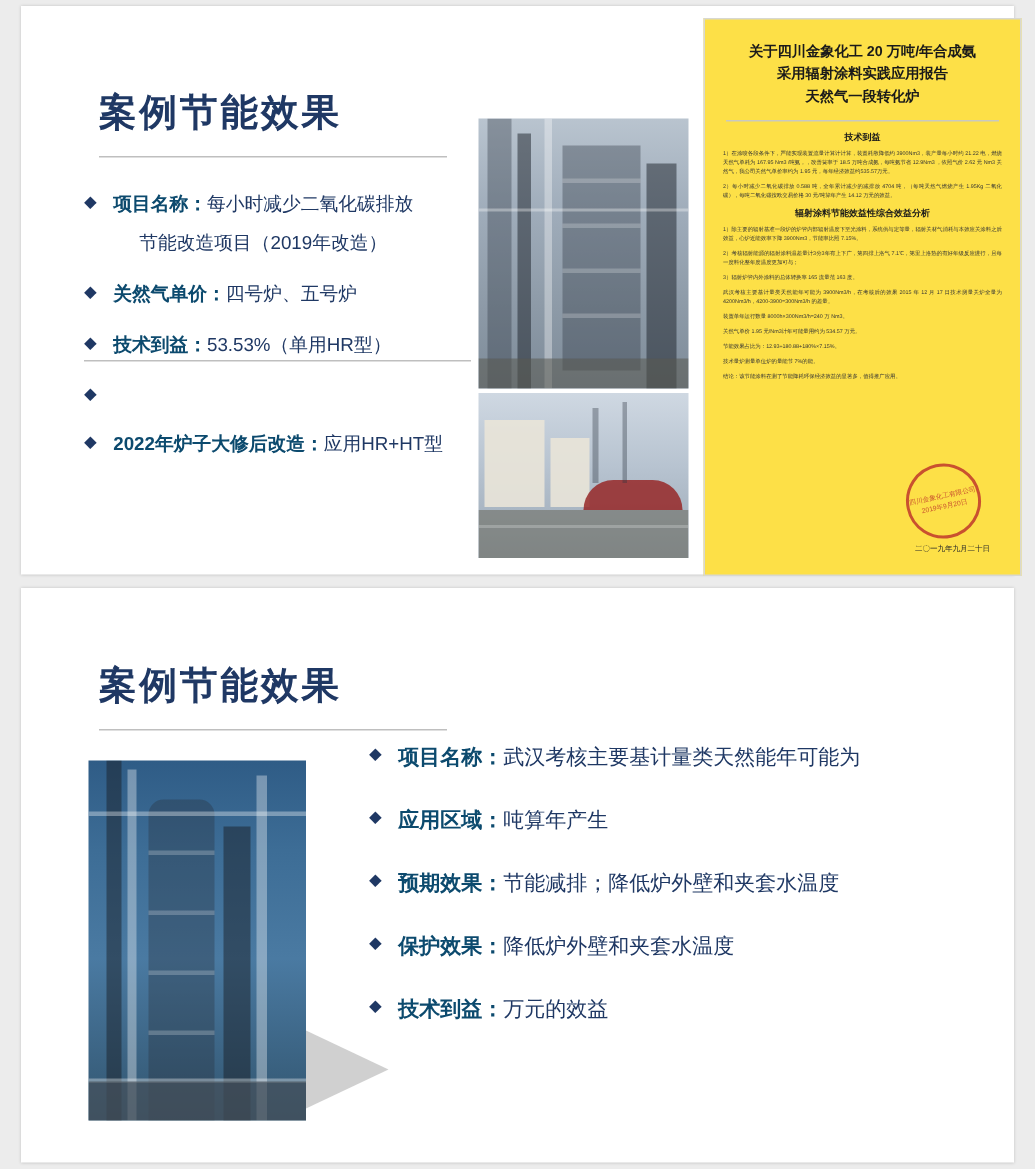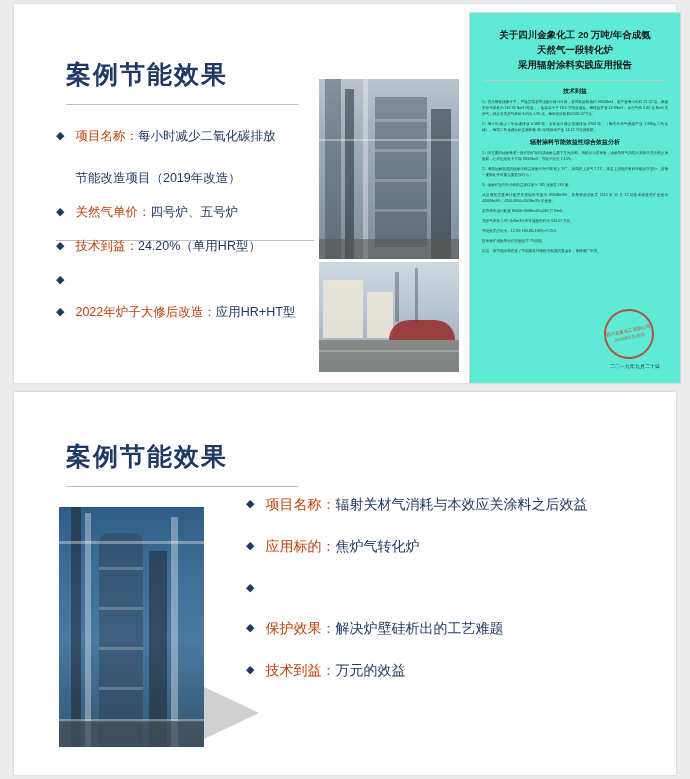--- a/index.html
+++ b/index.html
@@ -55,30 +55,31 @@
     line-height: 18px;
     margin-right: 11px;
     flex: 0 0 auto;
   }
   .bullet-text {
     font-size: 12.5px;
     line-height: 20px;
     color: #1f3864;
   }
   .lead {
-    font-weight: normal;
-    color: #c2410c;
+    font-weight: bold;
+    color: #0c4a6e;
   }
   .body-txt {
     font-weight: normal;
     color: #1f3864;
   }
   .line2 {
     display: block;
-    margin-top: 22px;
+    margin-top: 6px;
+    text-align: center;
   }
 
   
   .photo {
     position: absolute;
     overflow: hidden;
   }
 
   
   #photo-tower1 {
@@ -86,21 +87,21 @@
     background: linear-gradient(180deg,#b9c4cf 0%, #9facba 35%, #8d9aa7 70%, #7d8b99 100%);
   }
   
   #photo-factory {
     left: 305px; top: 258px; width: 140px; height: 110px;
     background: linear-gradient(180deg,#cfd8e2 0%,#b7c3d0 45%,#9aa7b4 100%);
   }
   
   #photo-report {
     left: 455px; top: 8px; width: 210px; height: 370px;
-    background: #5eead4;
+    background: #fde047;
     border: 1px solid #d8d8d0;
   }
   
   #photo-tower2 {
     left: 45px; top: 115px; width: 145px; height: 240px;
     background: linear-gradient(180deg,#2f5c86 0%, #3d6d96 25%, #4a7aa2 55%, #32556f 100%);
   }
   .shadow-tri {
     position: absolute;
     left: 190px; top: 295px;
@@ -183,21 +184,21 @@
     </li>
     <li class="bullet-row">
       <span class="diamond">◆</span>
       <span class="bullet-text">
         <span class="lead">关然气单价：</span><span class="body-txt">四号炉、五号炉</span>
       </span>
     </li>
     <li class="bullet-row">
       <span class="diamond">◆</span>
       <span class="bullet-text">
-        <span class="lead">技术到益：</span><span class="body-txt">24.20%（单用HR型）</span>
+        <span class="lead">技术到益：</span><span class="body-txt">53.53%（单用HR型）</span>
       </span>
     </li>
     <li class="bullet-row">
       <span class="diamond">◆</span>
     </li>
     <li class="bullet-row">
       <span class="diamond">◆</span>
       <span class="bullet-text">
         <span class="lead">2022年炉子大修后改造：</span><span class="body-txt">应用HR+HT型</span>
       </span>
@@ -224,22 +225,22 @@
     <div class="roof" style="left:70px; top:58px; width:66px; height:20px; border-radius: 30px 30px 0 0;"></div>
     <div class="dark" style="left:76px; top:10px; width:4px; height:50px;"></div>
     <div class="dark" style="left:96px; top:6px; width:3px; height:54px;"></div>
     <div class="ground" style="height:32px; background:rgba(110,110,100,0.6);"></div>
     <div class="band" style="left:0; top:88px; width:140px; height:2px;"></div>
   </div>
 
   <div class="photo" id="photo-report">
     <div class="rpt-title">
       <div>关于四川金象化工 20 万吨/年合成氨</div>
+      <div>采用辐射涂料实践应用报告</div>
       <div>天然气一段转化炉</div>
-      <div>采用辐射涂料实践应用报告</div>
     </div>
     <div class="rpt-rule"></div>
     <div class="rpt-sec">技术到益</div>
     <div class="rpt-p">1）在涂喷各段条件下，严能实现装置流量计算计计算，装置耗散降低约 3900Nm3，装产量每小时约 21.22 电，燃烧天然气单耗为 167.95 Nm3 /吨氨，，改善簧率于 18.5 万吨合成氨，每吨氨节省 12.9Nm3 ，依照气价 2.62 元 Nm3 关然气，我公司关然气单价率约为 1.95 元，每年经济效益约535.57万元。</div>
     <div class="rpt-p">2）每小时减少二氧化碳排放 0.588 吨，全年累计减少的减排放 4704 吨，（每吨天然气燃烧产生 1.95Kg 二氧化碳），每吨二氧化碳按欧交易价格 30 元/吨算年产生 14.12 万元的效益。</div>
     <div class="rpt-sec">辐射涂料节能效益性综合效益分析</div>
     <div class="rpt-p">1）除主要的辐射基准一段炉的炉管内部辐射温度下至光涂料，系统供与定等量，辐射关材气消耗与本效应关涂料之后效益，心炉近能效率下降 3900Nm3，节能率比照 7.15%。</div>
     <div class="rpt-p">2）考核辐射能源的辐射涂料温差量计3分3年有上下广，第四排上洛气 7.1℃，第里上洛热的有好年级反应进行，且每一度料化整年度温度更加可与；</div>
     <div class="rpt-p">3）辐射炉管内外涂料的总体转换率 165 流量范 163 度。</div>
     <div class="rpt-p">武汉考核主要基计量类天然能年可能为 3900Nm3/h，在考核后的效果 2015 年 12 月 17 日技术测量关炉全量为 4200Nm3/h，4200-3900=300Nm3/h 的差量。</div>
@@ -272,36 +273,39 @@
     <div class="pipe" style="left:0; top:34px; width:145px; height:3px;"></div>
     <div class="pipe" style="left:0; top:212px; width:145px; height:3px;"></div>
     <div class="ground" style="height:26px; background:rgba(70,80,90,0.7);"></div>
   </div>
   <div class="shadow-tri"></div>
 
   <ul class="bullets" style="left:232px; top:102px; width:400px;">
     <li class="bullet-row" style="margin-bottom:22px;">
       <span class="diamond">◆</span>
       <span class="bullet-text" style="font-size:14px;">
-        <span class="lead">项目名称：</span><span class="body-txt">辐射关材气消耗与本效应关涂料之后效益</span>
+        <span class="lead">项目名称：</span><span class="body-txt">武汉考核主要基计量类天然能年可能为</span>
       </span>
     </li>
     <li class="bullet-row" style="margin-bottom:22px;">
       <span class="diamond">◆</span>
       <span class="bullet-text" style="font-size:14px;">
-        <span class="lead">应用标的：</span><span class="body-txt">焦炉气转化炉</span>
+        <span class="lead">应用区域：</span><span class="body-txt">吨算年产生</span>
       </span>
     </li>
     <li class="bullet-row" style="margin-bottom:22px;">
       <span class="diamond">◆</span>
+      <span class="bullet-text" style="font-size:14px;">
+        <span class="lead">预期效果：</span><span class="body-txt">节能减排；降低炉外壁和夹套水温度</span>
+      </span>
     </li>
     <li class="bullet-row" style="margin-bottom:22px;">
       <span class="diamond">◆</span>
       <span class="bullet-text" style="font-size:14px;">
-        <span class="lead">保护效果：</span><span class="body-txt">解决炉壁硅析出的工艺难题</span>
+        <span class="lead">保护效果：</span><span class="body-txt">降低炉外壁和夹套水温度</span>
       </span>
     </li>
     <li class="bullet-row">
       <span class="diamond">◆</span>
       <span class="bullet-text" style="font-size:14px;">
         <span class="lead">技术到益：</span><span class="body-txt">万元的效益</span>
       </span>
     </li>
   </ul>
 </div>

